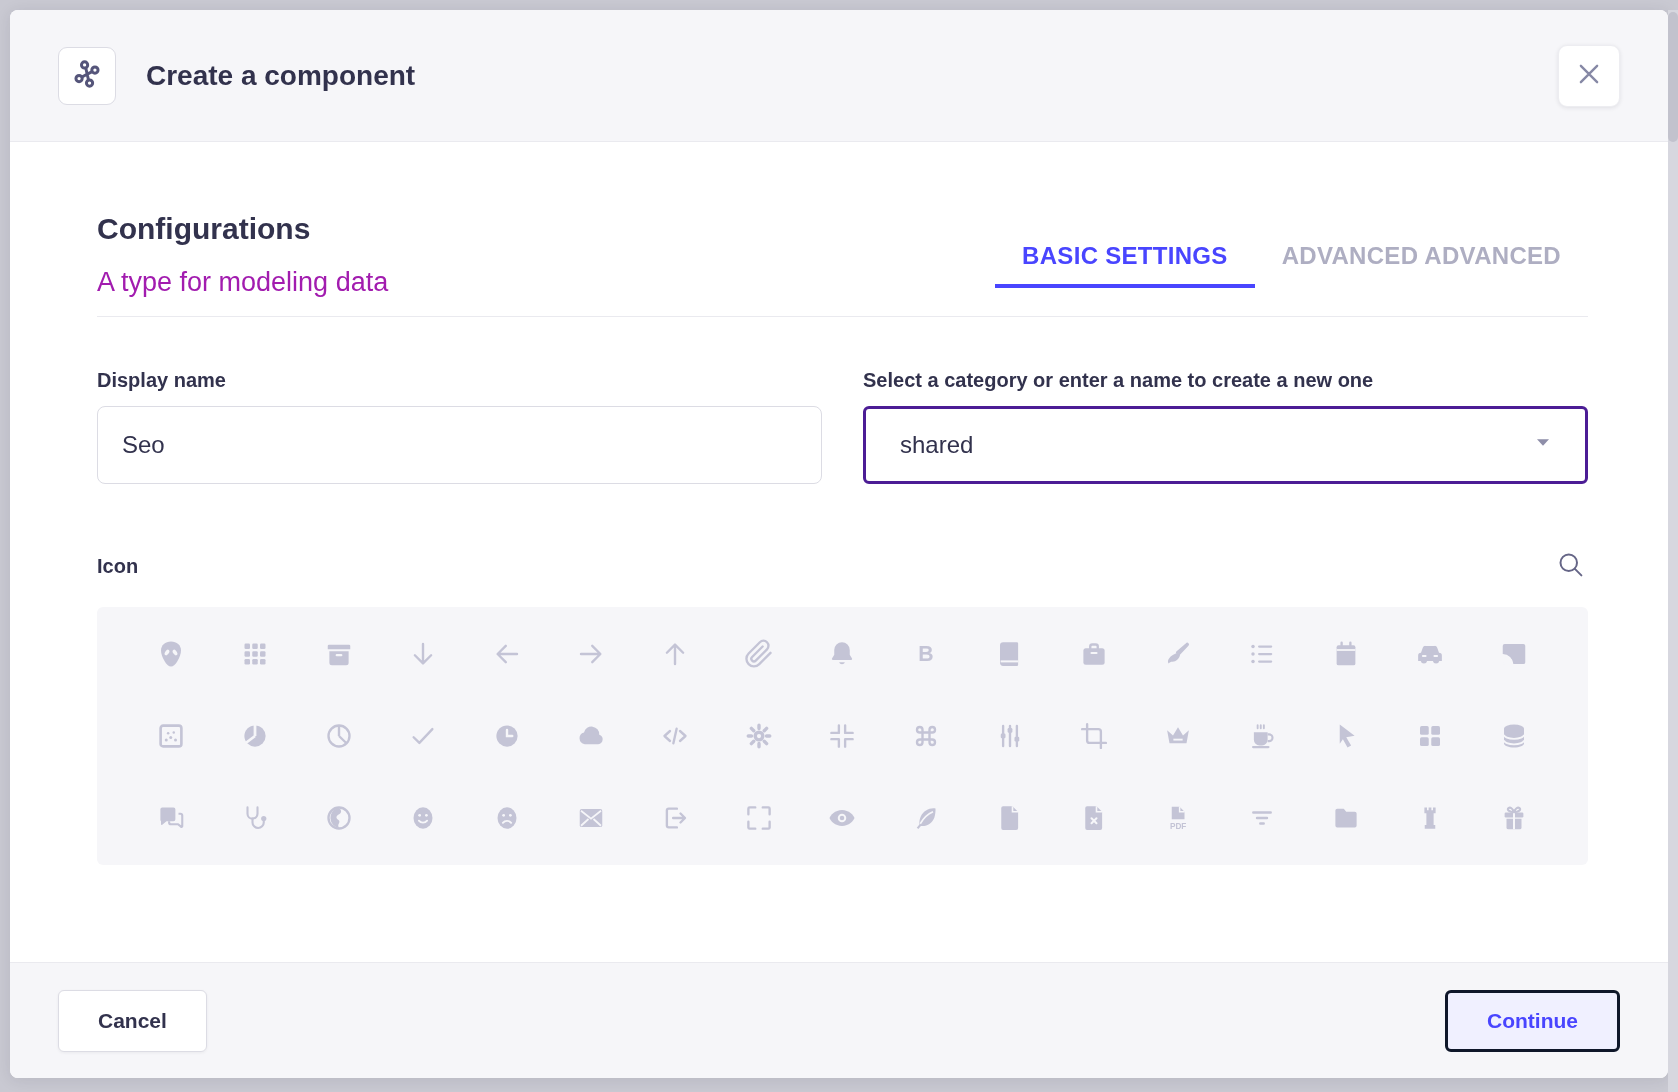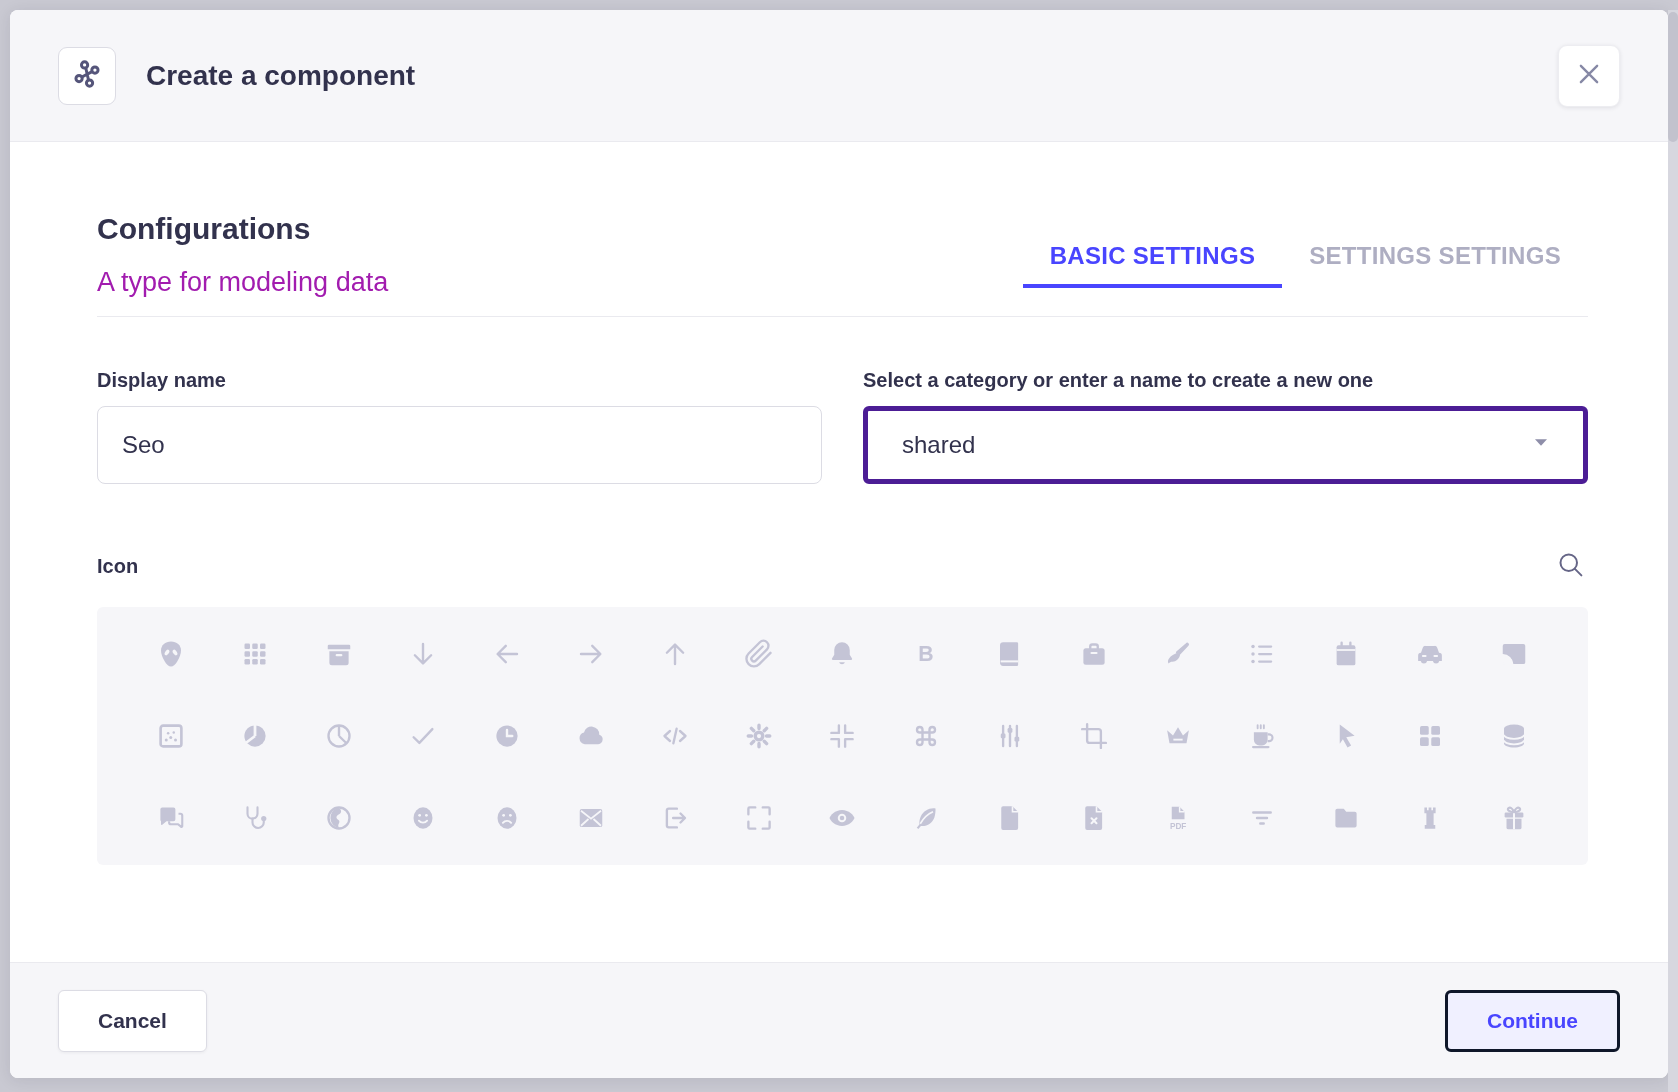--- a/index.html
+++ b/index.html
@@ -76,21 +76,21 @@
   }
   .text-input {
     width:100%; height:78px;
     border:1px solid #dcdce4; border-radius:8px;
     font-family:"Liberation Sans", sans-serif;
     font-size:24px; color:#32324d; padding:0 24px; background:#fff;
     outline:none;
   }
   .select-box {
     width:100%; height:78px;
-    border:5px solid #4c1d95; border-radius:6px; background:#fff;
+    border:3px solid #4c1d95; border-radius:6px; background:#fff;
     display:flex; align-items:center; justify-content:space-between;
     font-size:24px; color:#32324d; padding:0 30px 0 34px; cursor:pointer;
   }
   
   .icon-section-header {
     margin-top:64px;
     display:flex; align-items:center; justify-content:space-between;
   }
   .icon-search-btn {
     background:none; border:none; cursor:pointer; padding:2px;
@@ -158,21 +158,21 @@
 
   <div class="modal-body">
 
     <div class="heading-row">
       <div class="heading-block">
         <div class="page-heading">Configurations</div>
         <div class="page-subheading">A type for modeling data</div>
       </div>
       <div class="tabs">
         <div class="tab active">BASIC SETTINGS</div>
-        <div class="tab">SETTINGS SETTINGS</div>
+        <div class="tab">ADVANCED ADVANCED</div>
       </div>
     </div>
 
     <div class="form-row">
       <div>
         <label class="field-label">Display name</label>
         <input class="text-input" type="text" value="Seo" style="">
       </div>
       <div>
         <label class="field-label">Select a category or enter a name to create a new one</label>

